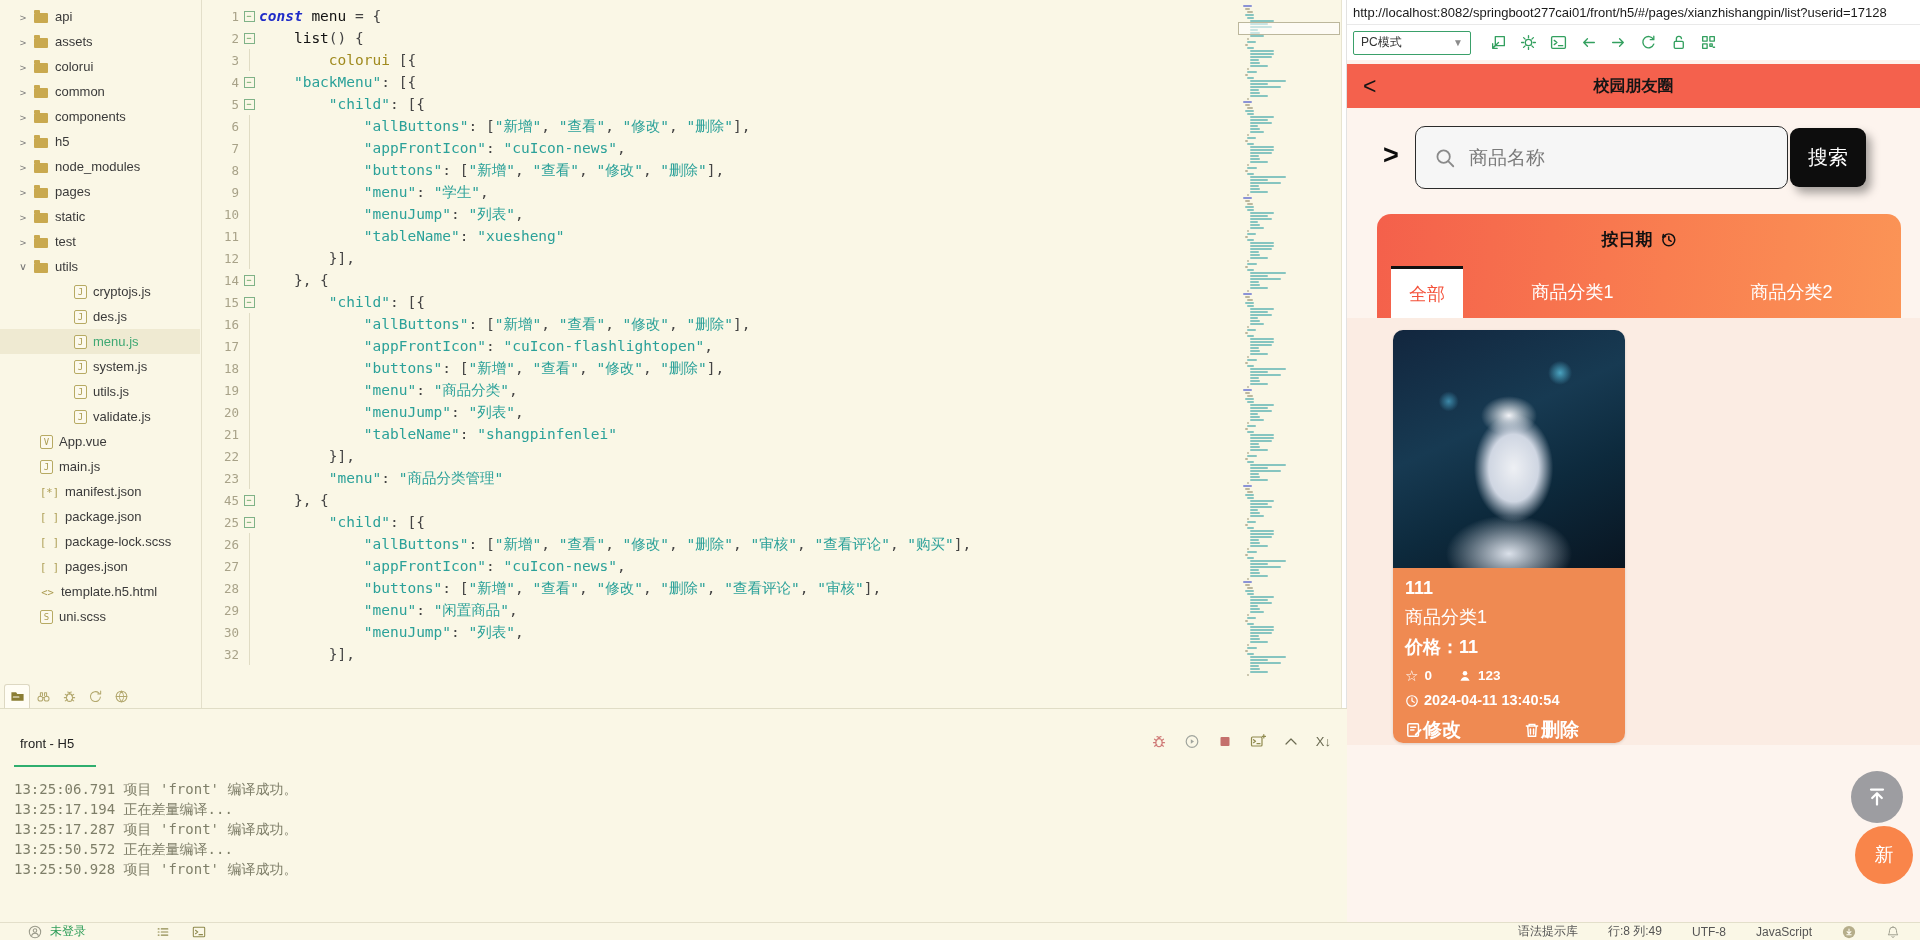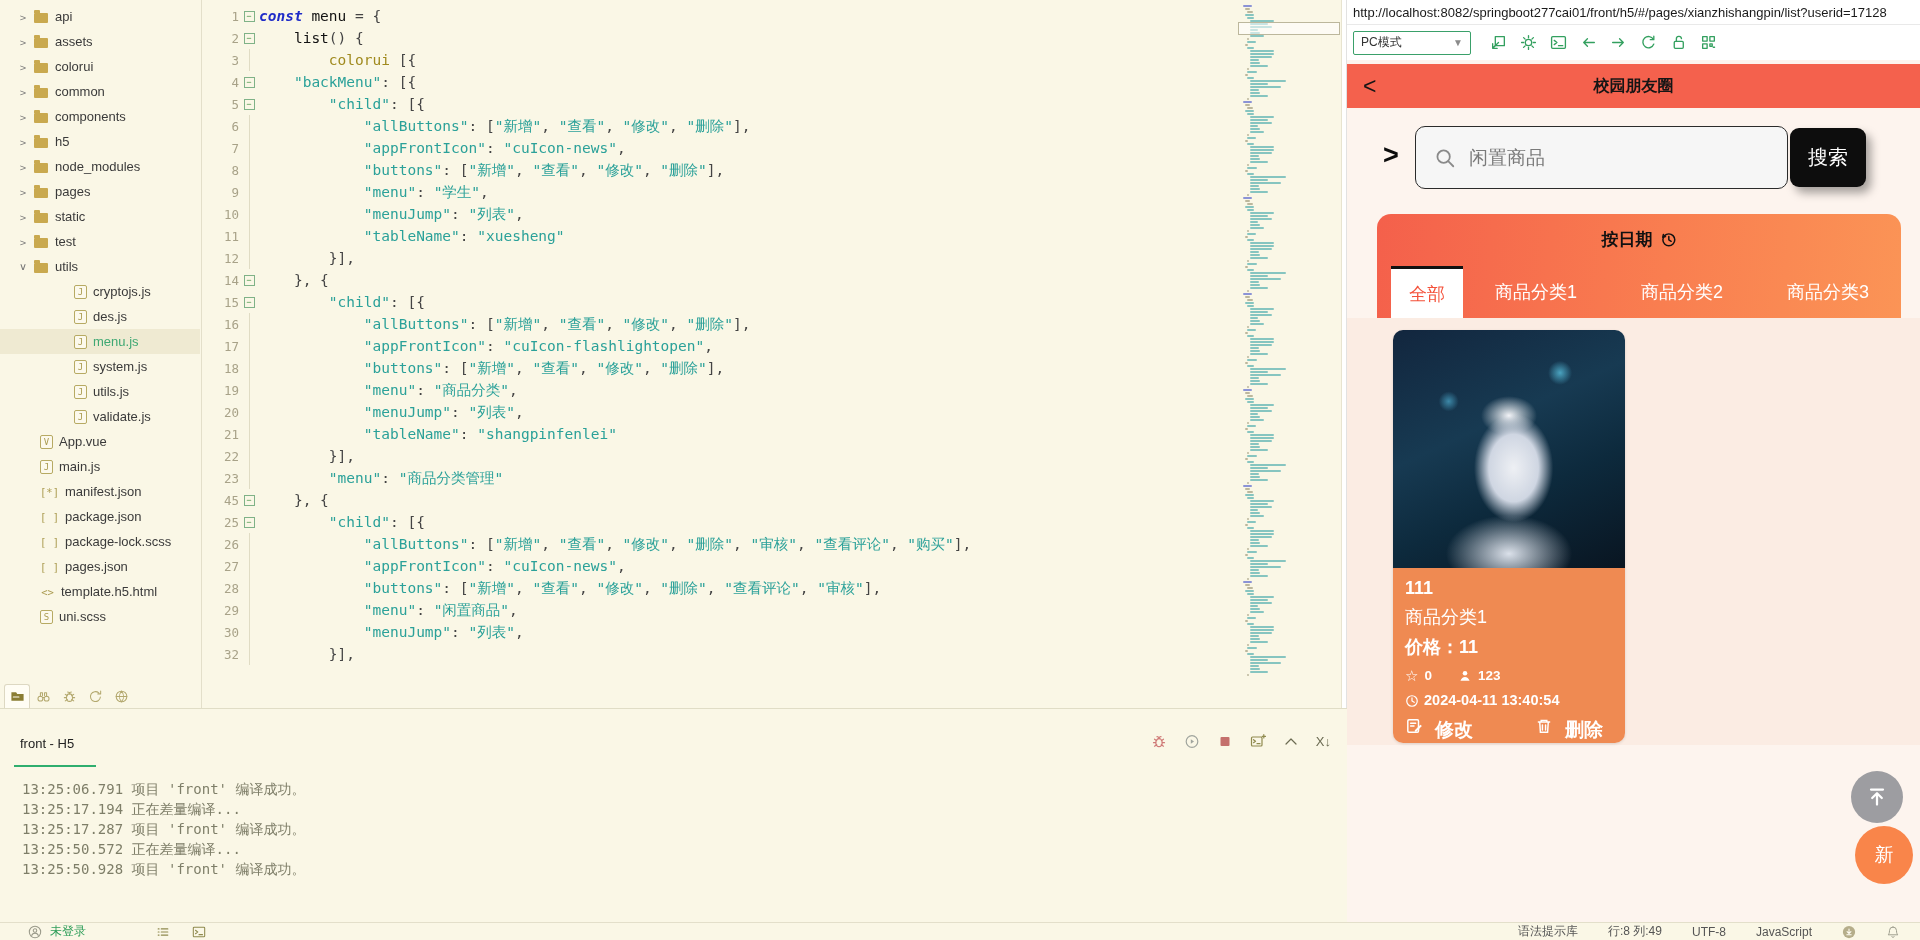--- a/index.html
+++ b/index.html
@@ -81,37 +81,37 @@
 .card-info{position:absolute;top:238px;left:0;right:0;bottom:0;background:#ef8a52;border-radius:0 0 10px 10px;color:#fff;padding:7px 12px 0 12px}
 .ci-name{font-size:18px;font-weight:bold;line-height:27px}
 .ci-cat{font-size:18px;line-height:30px}
 .ci-price{font-size:18px;font-weight:bold;line-height:31px}
 .ci-meta{display:flex;align-items:center;gap:6px;font-size:13.5px;line-height:25px;font-weight:bold}
 .ci-meta .gap{width:14px}
 .ci-meta svg,.ci-time svg{width:14px;height:14px}
 .ci-meta .star{font-size:15px;font-weight:normal}
 .ci-time{display:flex;align-items:center;gap:5px;font-size:14.5px;font-weight:bold;line-height:25px}
 .ci-btns{display:flex;align-items:center;margin-top:4px;font-size:19px;font-weight:bold}
-.ci-btn{display:flex;align-items:flex-start;gap:12px;cursor:pointer}
+.ci-btn{display:flex;align-items:center;gap:0;cursor:pointer}
 .ci-btn svg{width:18px;height:18px}
 .ci-btn.del{margin-left:62px}
 .fab{position:absolute;border-radius:50%;display:flex;align-items:center;justify-content:center;color:#fff;cursor:pointer}
 .fab-top{left:504px;top:711px;width:52px;height:52px;background:#9d9da1}
 .fab-top svg{width:24px;height:24px}
 .fab-new{left:508px;top:766px;width:58px;height:58px;background:#f9854a;font-size:19px}
 
 
 .console{position:absolute;left:0;top:708px;width:1347px;height:214px;border-top:1px solid #e0ddc6;background:#faf7e6}
 .console-tab{position:absolute;left:20px;top:27px;font-size:13px;color:#222;cursor:pointer}
 .console-underline{position:absolute;left:14px;top:56px;width:82px;height:2px;background:#2fae6e}
 .console-icons{position:absolute;right:16px;top:24px;display:flex;gap:17px;align-items:center}
 .console-icons .tbi{width:16px;height:16px}
 .ci-debug{color:#cf7a77}.ci-restart{color:#a0a59e}.ci-stop{color:#c4706c}.ci-newterm{color:#8f8a4e}.ci-collapse{color:#6b6b52}
 .ci-clear{color:#6b6b52;font-size:13px;font-family:"Liberation Sans",sans-serif;width:auto!important}
-.logs{position:absolute;left:22px;top:70px;font-family:"DejaVu Sans Mono",monospace;font-size:14px;color:#7e7e68;line-height:20px}
+.logs{position:absolute;left:14px;top:70px;font-family:"DejaVu Sans Mono",monospace;font-size:14px;color:#7e7e68;line-height:20px}
 
 
 .statusbar{position:absolute;left:0;top:922px;width:1920px;height:18px;background:#faf7e6;border-top:1px solid #e3dfca;display:flex;align-items:center;font-size:12px;color:#555}
 .sb-left{display:flex;align-items:center;gap:8px;padding-left:28px}
 .sb-login{color:#2f9e5a;margin-right:48px}
 .sb-ico{width:14px;height:14px;color:#9a9a8a;display:inline-flex}
 .sb-ico svg{width:14px;height:14px}
 .sb-ico.olive{color:#8f8a4e;margin-left:14px}
 .sb-right{margin-left:auto;display:flex;align-items:center;gap:30px;padding-right:20px}
 .sb-right .sb-ico{margin:0}
@@ -782,39 +782,38 @@
         <span class="app-title">校园朋友圈</span>
       </div>
 
       <div class="search-row">
         <span class="search-chev">&gt;</span>
         <div class="search-box">
           <svg viewBox="0 0 16 16" fill="none" stroke="currentColor" stroke-width="1.3" stroke-linecap="round">
               <circle cx="7" cy="7" r="4.5"></circle>
               <path d="M10.5 10.5L14 14"></path>
             </svg>
-          <span class="search-ph">闲置商品</span>
+          <span class="search-ph">商品名称</span>
         </div>
         <div class="search-btn">搜索</div>
       </div>
 
       <div class="orange-panel">
         <div class="sort-row">
           <span>按日期</span>
           <svg viewBox="0 0 16 16" fill="none" stroke="#111" stroke-width="1.4" stroke-linecap="round" stroke-linejoin="round">
               <circle cx="8.3" cy="8.3" r="5.6"></circle>
               <path d="M8.3 5.2v3.1l2.2 1.4"></path>
               <path d="M3.2 3.2L2.6 5.8l2.6-.5"></path>
             </svg>
         </div>
         <div class="tabs" id="tabs">
             <div class="tab active">全部</div>
             <div class="tab">商品分类1</div>
             <div class="tab">商品分类2</div>
-            <div class="tab">商品分类3</div>
           </div>
       </div>
 
       <div class="content-band"></div>
 
       <div class="card">
         <div class="card-img"></div>
         <div class="card-info">
           <div class="ci-name">111</div>
           <div class="ci-cat">商品分类1</div>

